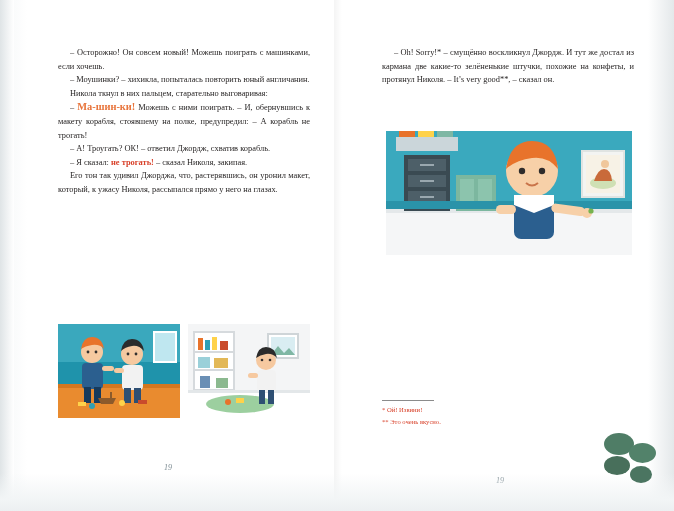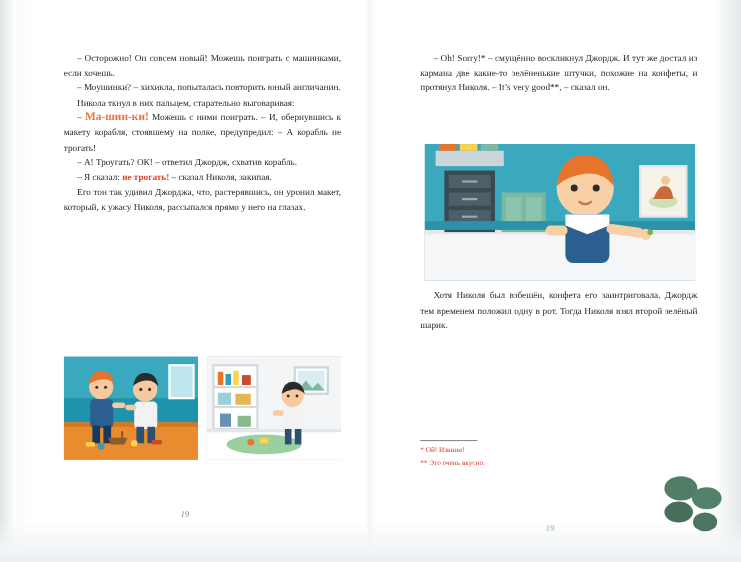--- a/index.html
+++ b/index.html
@@ -150,21 +150,20 @@
     <p class="dash">– Осторожно! Он совсем новый! Можешь поиграть с машинками, если хочешь.</p>
     <p class="dash">– Моушинки? – хихикла, попыталась повторить юный англичанин.</p>
     <p class="para">Никола ткнул в них пальцем, старательно выговаривая:</p>
     <p class="dash">–&nbsp;<span class="hl-orange">Ма-шин-ки!</span> Можешь с ними поиграть. – И, обернувшись к макету корабля, стоявшему на полке, предупредил: – А корабль не трогать!</p>
     <p class="dash">– А! Троугать? ОК! – ответил Джордж, схватив корабль.</p>
     <p class="dash">– Я сказал: <span class="hl-red">не трогать!</span> – сказал Николя, закипая.</p>
     <p class="para">Его тон так удивил Джорджа, что, растерявшись, он уронил макет, который, к ужасу Николя, рассыпался прямо у него на глазах.</p>
   </div>
 
   <div class="col right" style="top:262px;">
-    <p class="para">Хотя Николя был взбешён, конфета его заинтриговала. Джордж тем временем положил одну в рот. Тогда Николя взял второй зелёный шарик.</p>
   </div>
 
   <div class="footnote-rule"></div>
   <div class="footnotes">
     <div>* Ой! Извини!</div>
     <div>** Это очень вкусно.</div>
   </div>
 
   <div class="illo illo-a">
     <svg width="122" height="94" viewBox="0 0 122 94">

